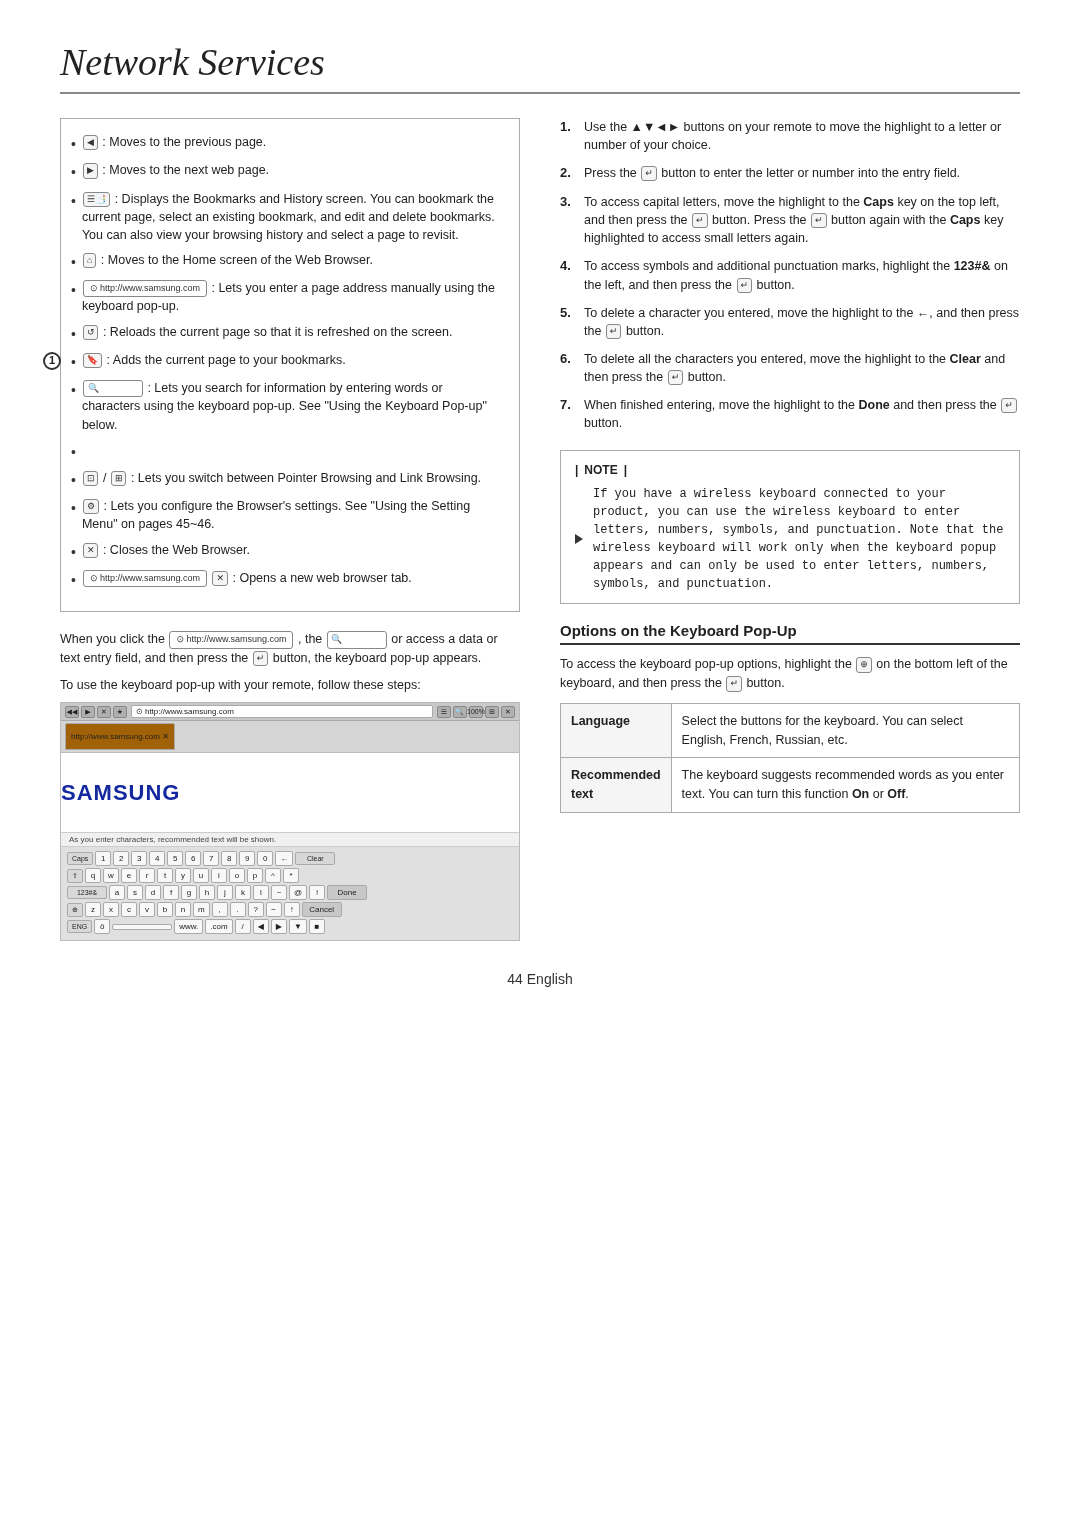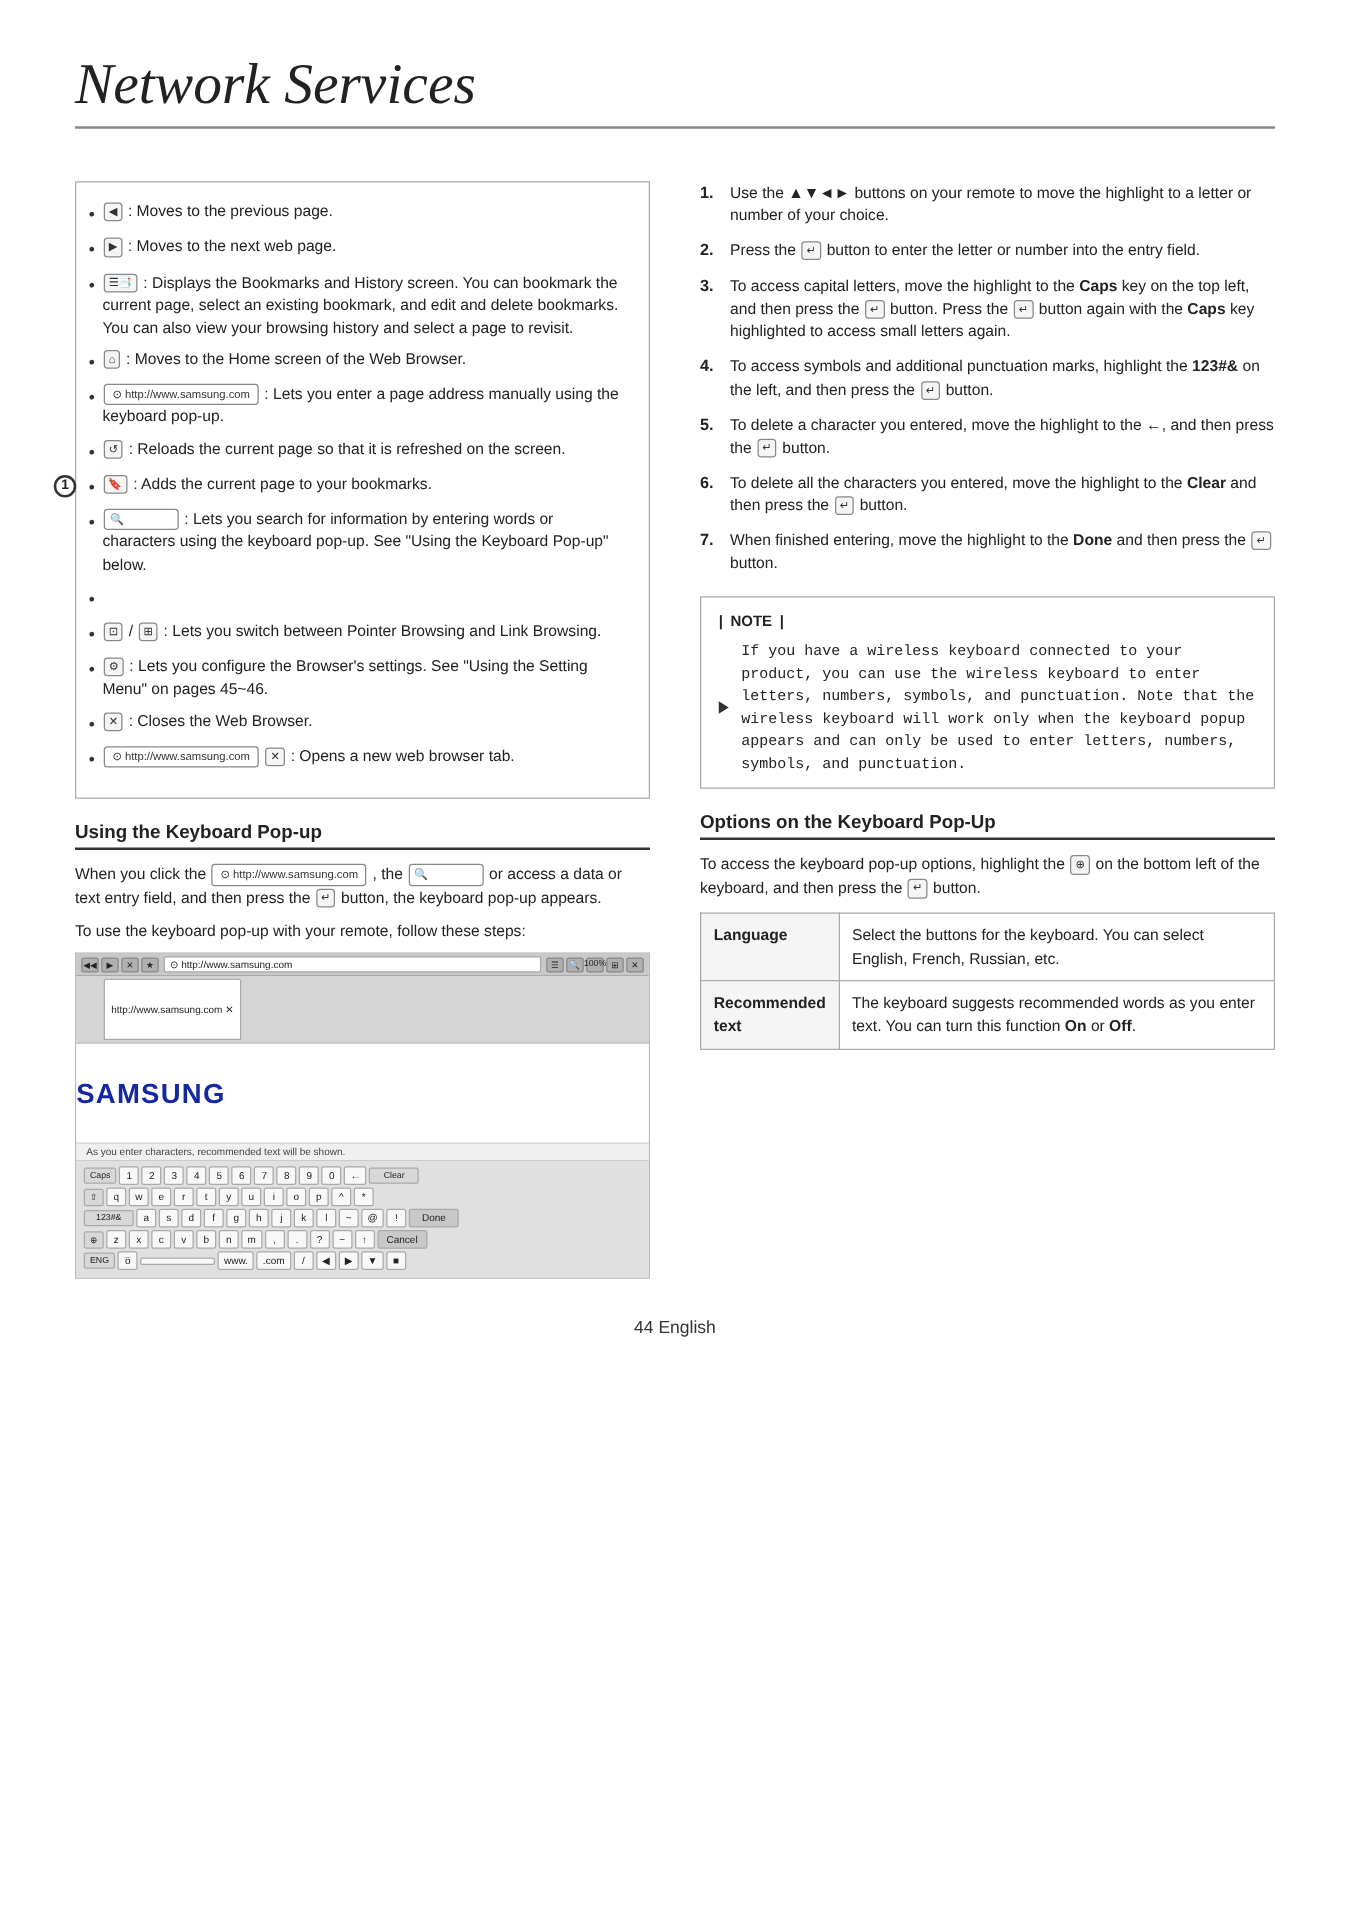--- a/index.html
+++ b/index.html
@@ -14,24 +14,24 @@
     .page {
       width: 1080px;
       min-height: 1532px;
       background: #fff;
       position: relative;
       padding: 40px 60px 60px 60px;
     }
     .page-title {
       font-family: Georgia, 'Times New Roman', serif;
       font-style: italic;
-      font-size: 46px;
+      font-size: 38px;
       font-weight: normal;
       color: #222;
-      margin-bottom: 42px;
+      margin-bottom: 24px;
       border-bottom: 2px solid #888;
       padding-bottom: 8px;
     }
     .main-layout {
       display: flex;
       gap: 40px;
     }
     .left-col {
       width: 460px;
       flex-shrink: 0;
@@ -172,26 +172,25 @@
       display: flex; gap: 2px;
     }
     .kb-tab-bar {
       background: #d5d5d5;
       padding: 2px 4px;
       font-size: 8px;
       border-bottom: 1px solid #bbb;
       display: flex; align-items: center; gap: 4px;
     }
     .kb-tab {
-      background: #ffffff;
+      background: #a16207;
       border: 1px solid #aaa;
       border-radius: 2px 2px 0 0;
-      padding: 19px 5px;
+      padding: 8px 5px;
       font-size: 8px;
-      margin-left: 18px;
     }
     .kb-browser-area {
       background: #fff;
       height: 80px;
       display: flex;
       align-items: center;
       border-bottom: 1px solid #ccc;
     }
     .samsung-logo {
       font-size: 22px;
@@ -421,21 +420,20 @@
               <span class="icon-inline url-bar">⊙ http://www.samsung.com</span>
               <span class="icon-inline">✕</span>
               : Opens a new web browser tab.
             </span>
           </li>
 
         </ul>
       </div>
 
       <div class="using-keyboard-section">
-        <div class="section-heading">Using the Keyboard Pop-up</div>
 
         <p class="inline-text">
           When you click the
           <span class="icon-inline url-bar">⊙ http://www.samsung.com</span>
           , the
           <span class="icon-inline search-bar">🔍</span>
           or access a data or text entry field, and then press the
           <span class="icon-inline">↵</span>
           button, the keyboard pop-up appears.
         </p>

